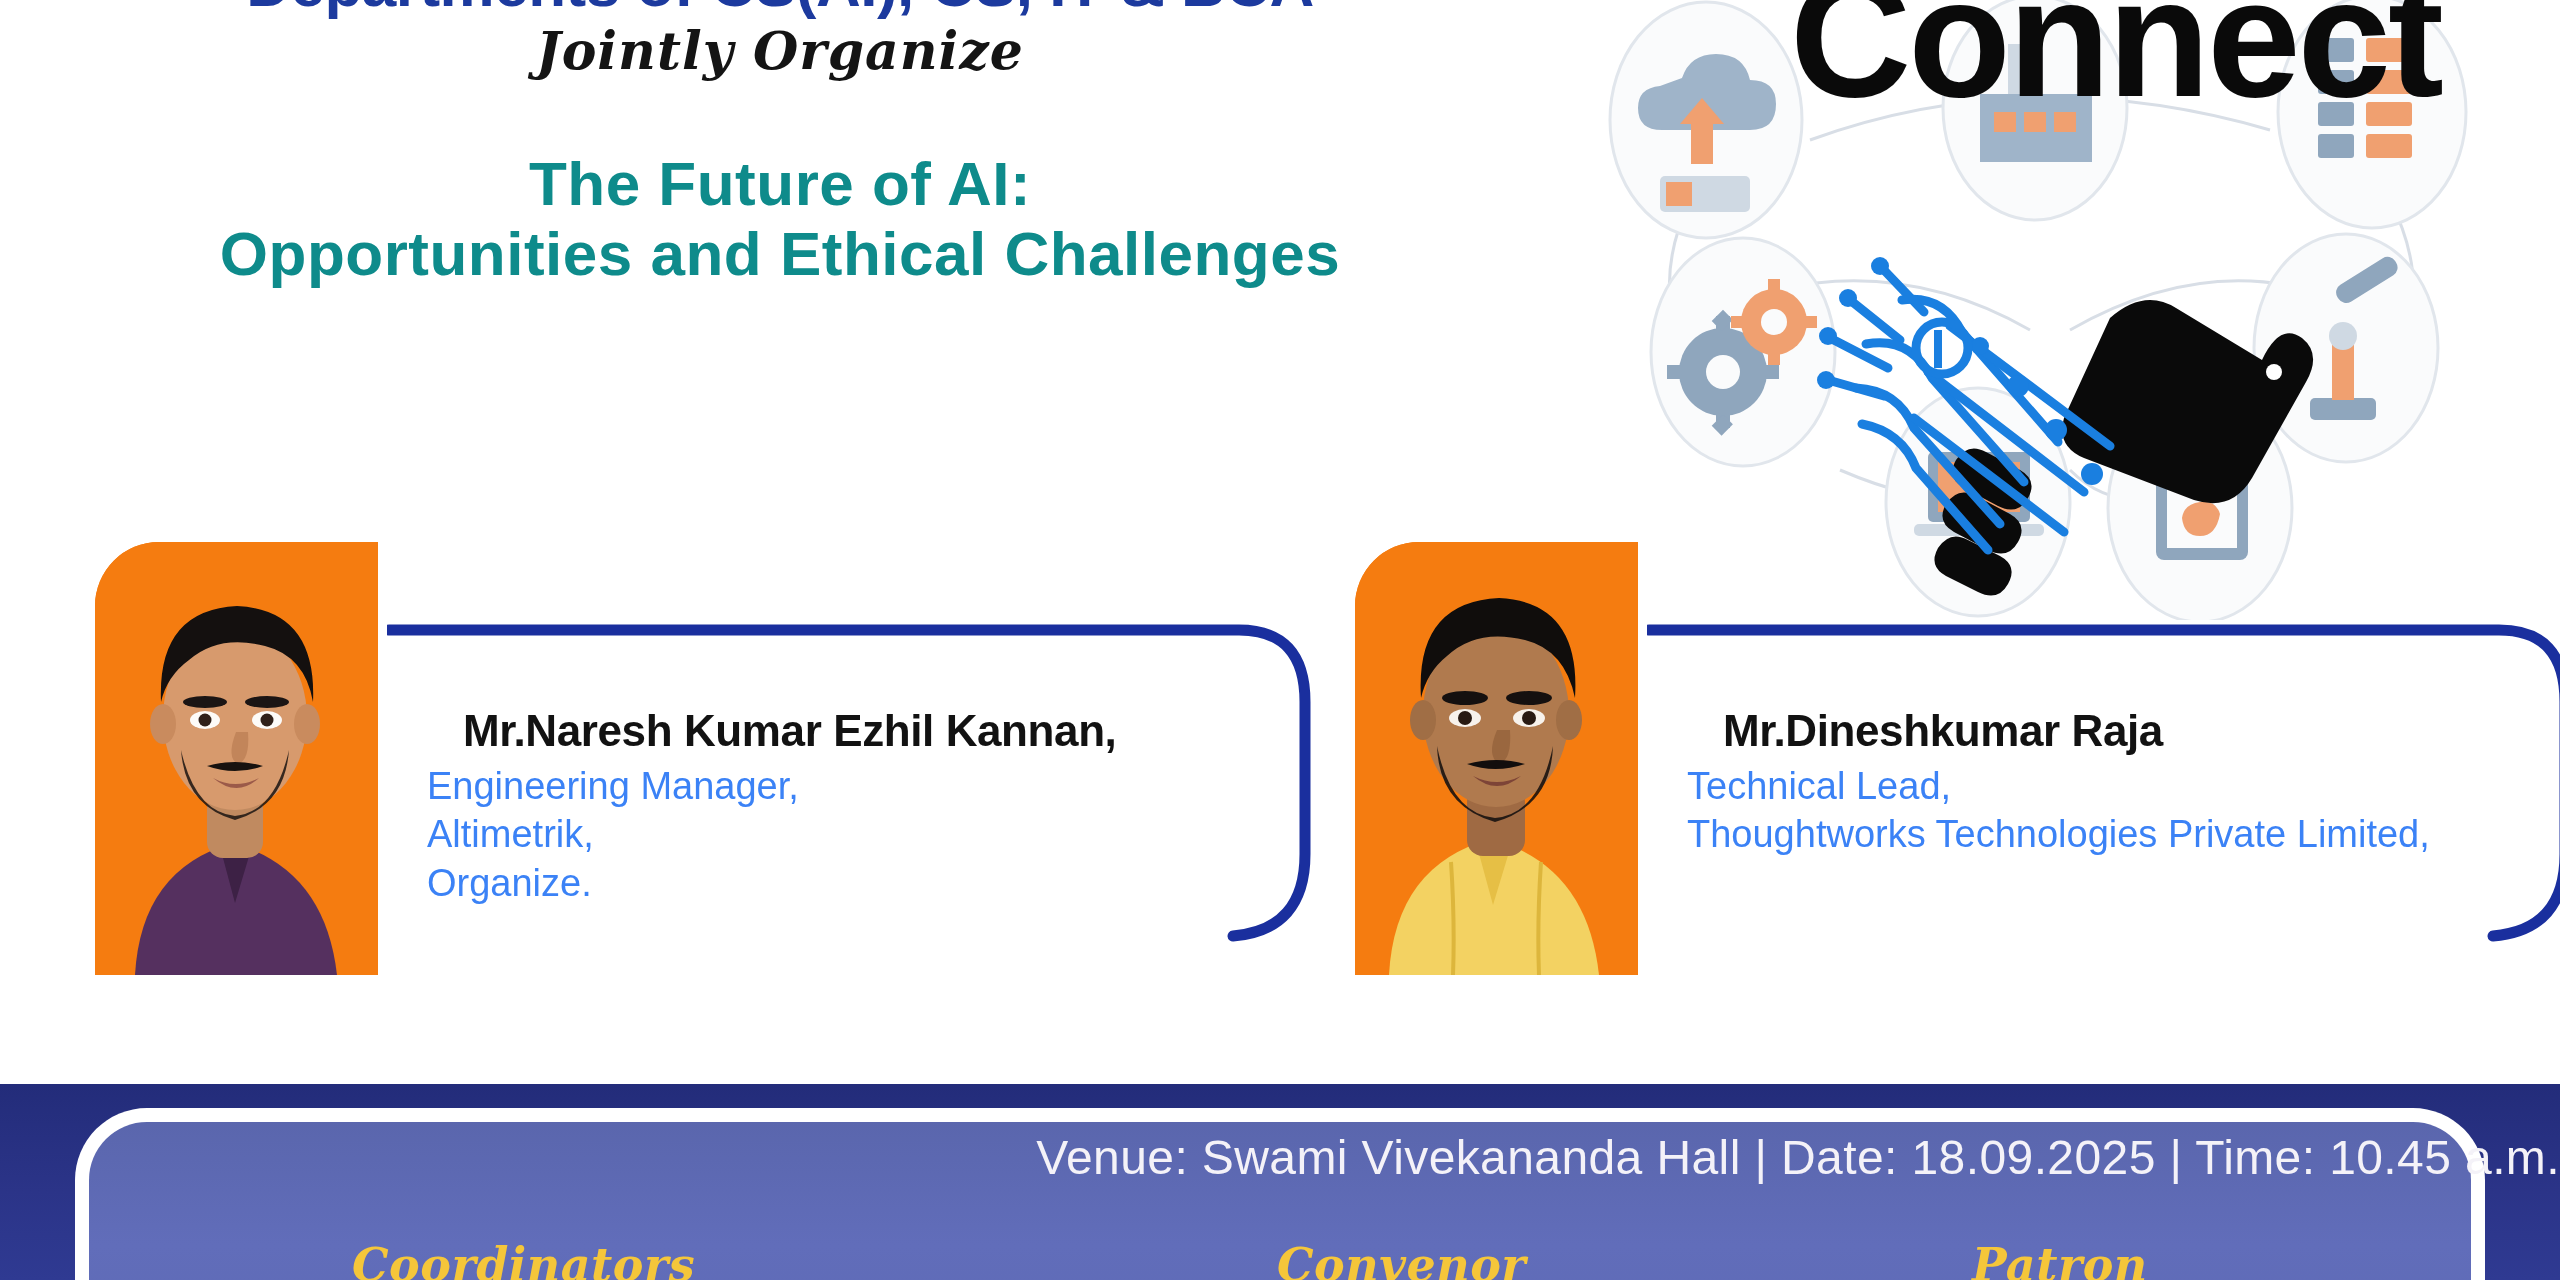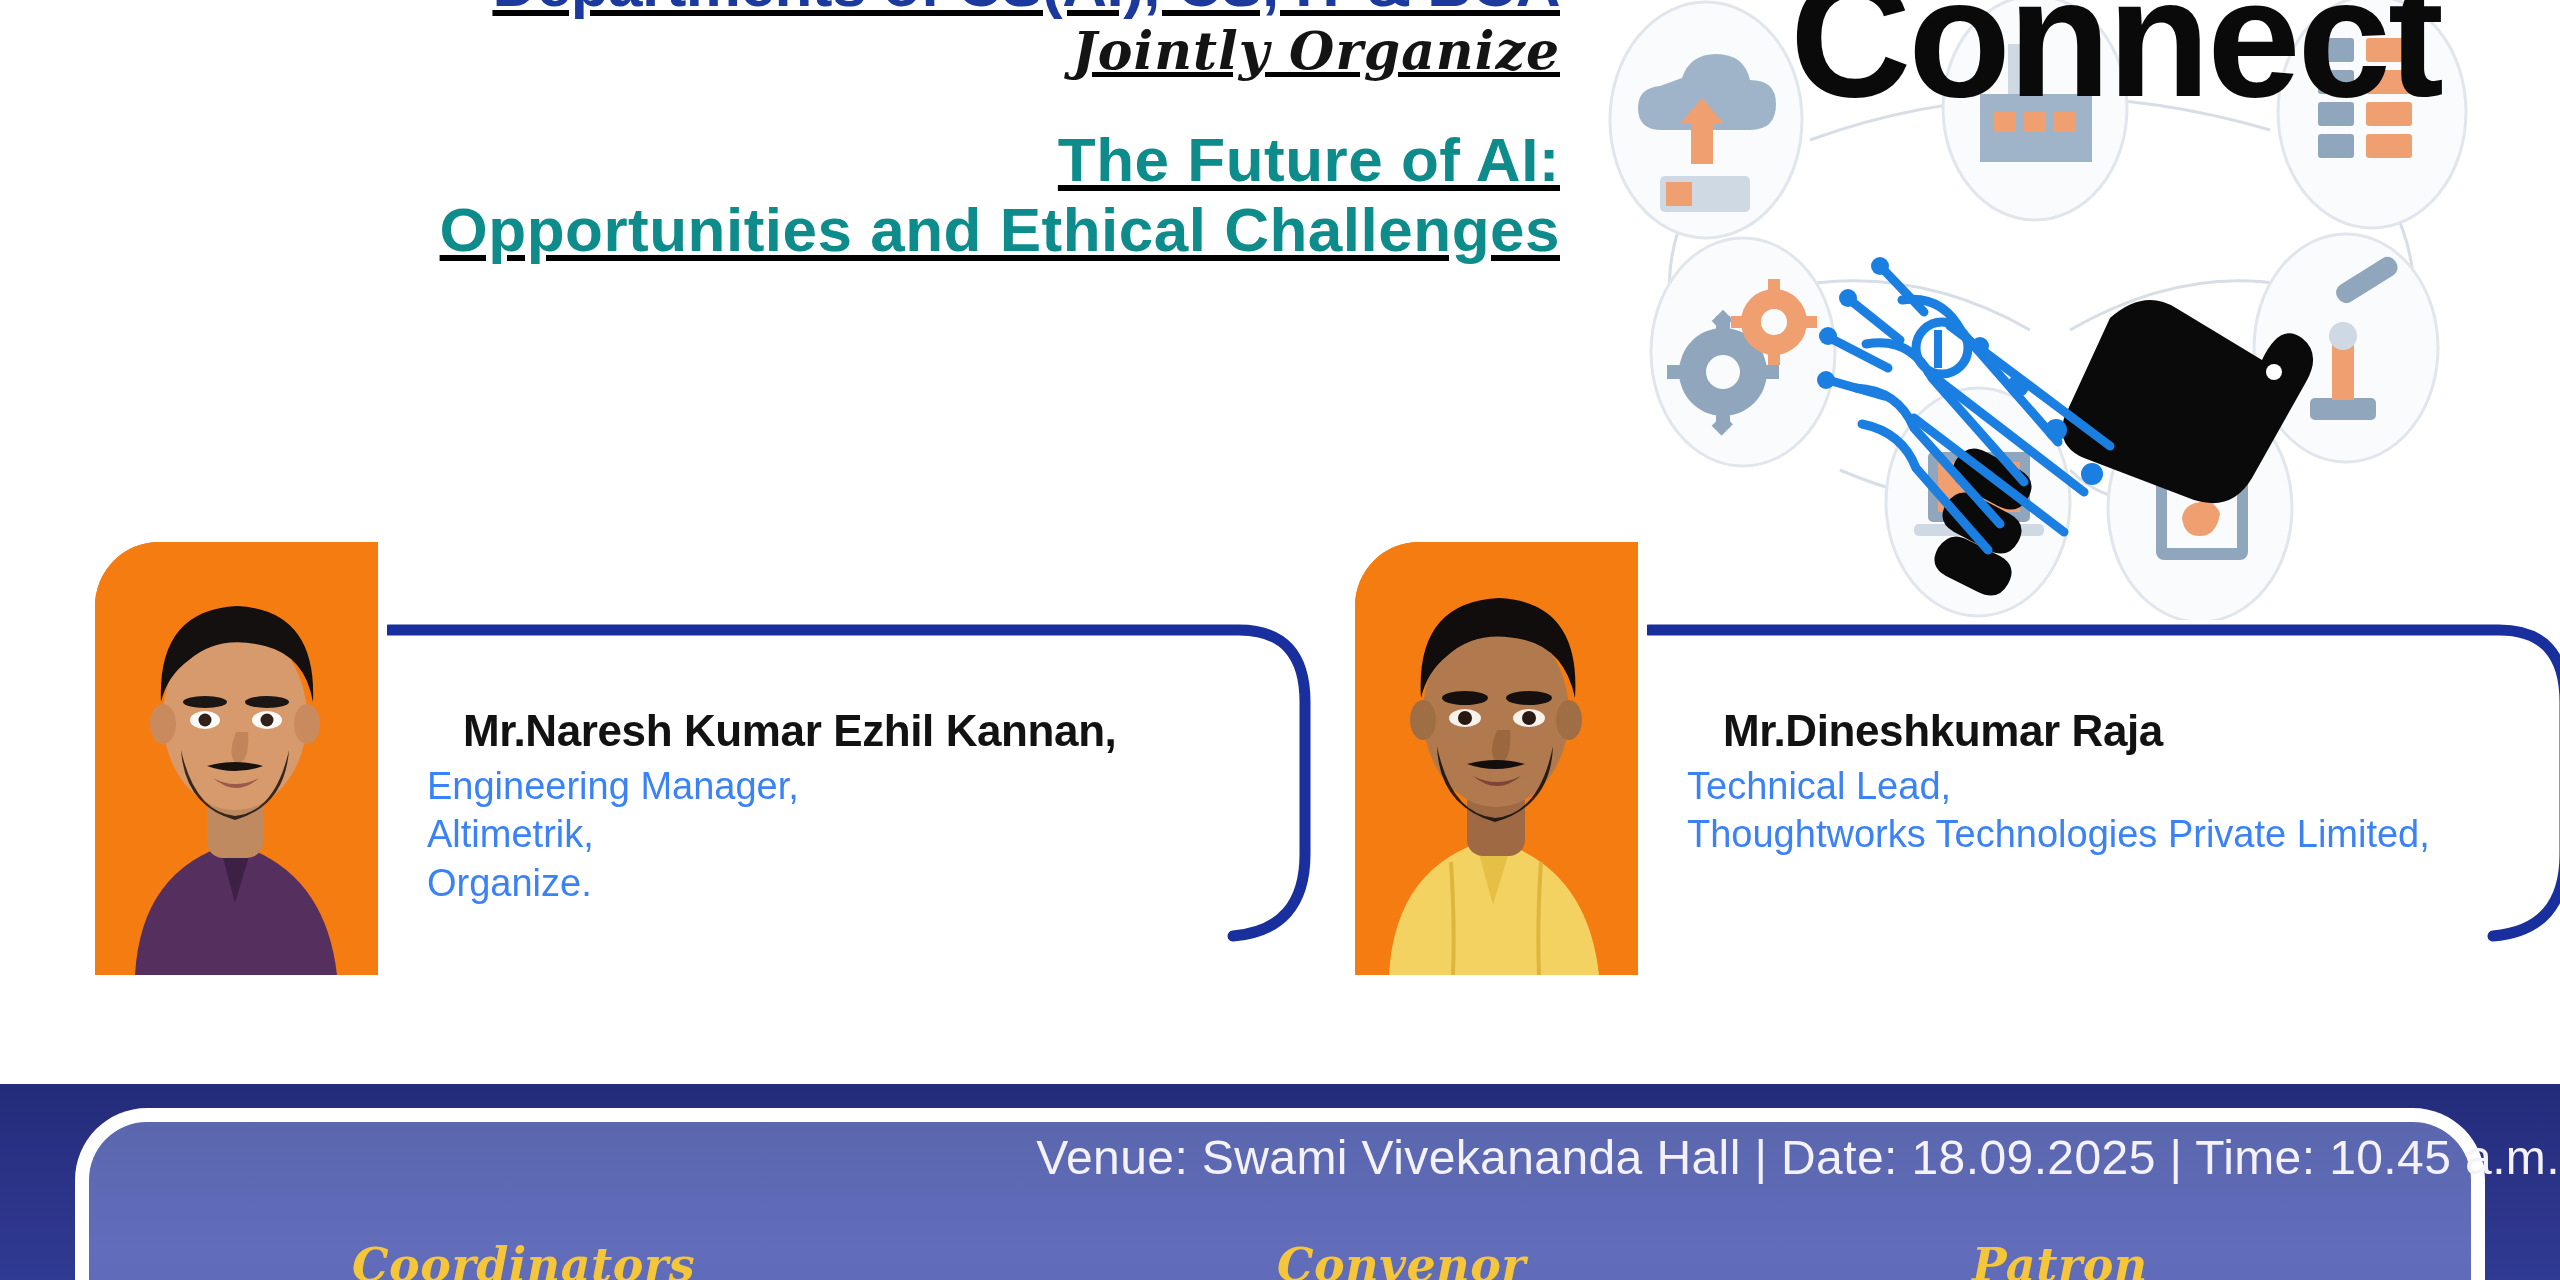--- a/index.html
+++ b/index.html
@@ -8,23 +8,22 @@
     background:#ffffff;
     font-family:"Liberation Sans", sans-serif;
     position:relative;
   }
 
   
   .header-block{
     position:absolute;
     left:0; top:0;
     width:1560px;
-    text-align:right;
+    text-align:center;
     z-index:6;
-    text-decoration:underline;
   }
   .dept-line{
     font-family:"Liberation Sans", sans-serif;
     font-weight:bold;
     font-size:62px;
     letter-spacing:-0.5px;
     color:#1c3a9e;
     line-height:0.62;
     margin-top:-34px;
     white-space:nowrap;
@@ -32,21 +31,21 @@
   .jointly-line{
     font-family:"DejaVu Serif", serif;
     font-style:italic;
     font-weight:bold;
     font-size:52px;
     color:#141414;
     margin-top:16px;
     letter-spacing:1px;
   }
   .topic-wrap{
-    margin-top:44px;
+    margin-top:68px;
   }
   .topic-line{
     font-family:"Liberation Sans", sans-serif;
     font-weight:bold;
     font-size:62px;
     color:#0e8b8b;
     line-height:1.12;
     letter-spacing:0.5px;
     white-space:nowrap;
   }

